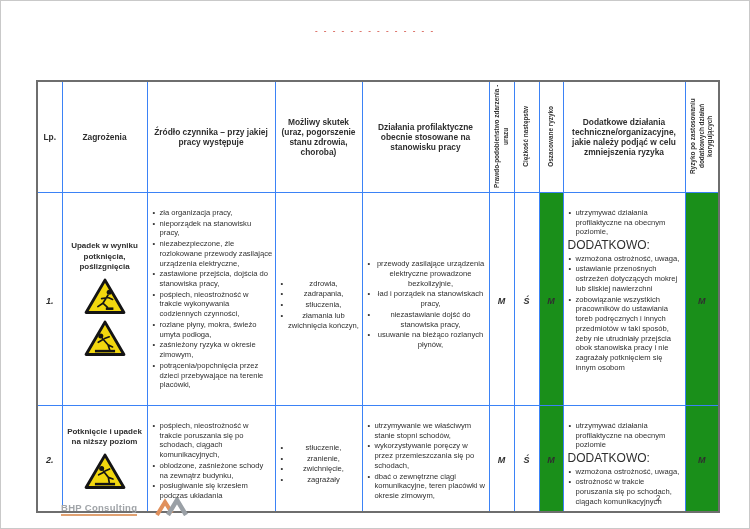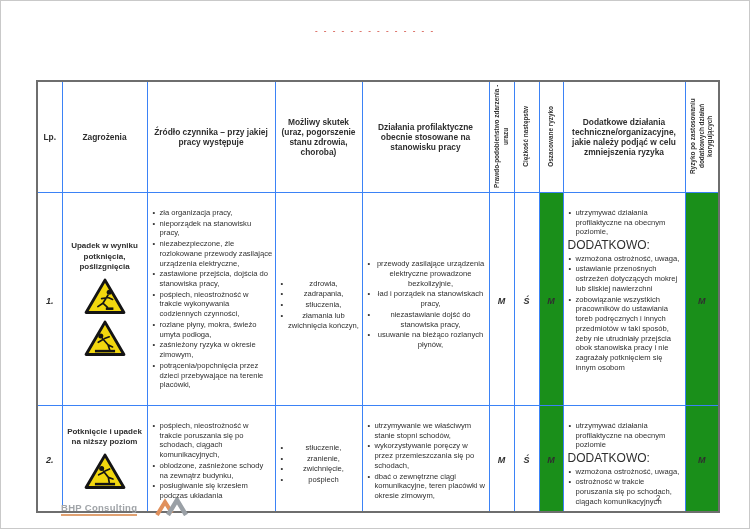--- a/index.html
+++ b/index.html
@@ -201,21 +201,21 @@
               <li>pośpiech, nieostrożność w trakcie poruszania się po schodach, ciągach komunikacyjnych,</li>
               <li>oblodzone, zaśnieżone schody na zewnątrz budynku,</li>
               <li>posługiwanie się krzesłem podczas układania</li>
             </ul>
       </td>
       <td class="cell mid">
         <ul class="blist">
               <li>stłuczenie,</li>
               <li>zranienie,</li>
               <li>zwichnięcie,</li>
-              <li>pośpiech</li>
+              <li>zagrażały</li>
             </ul>
       </td>
       <td class="cell">
         <ul class="blist">
               <li>utrzymywanie we właściwym stanie stopni schodów,</li>
               <li>wykorzystywanie poręczy w przez przemieszczania się po schodach,</li>
               <li>dbać o zewnętrzne ciągi komunikacyjne, teren placówki w okresie zimowym,</li>
             </ul>
       </td>
       <td class="center"><span class="rating">M</span></td>

